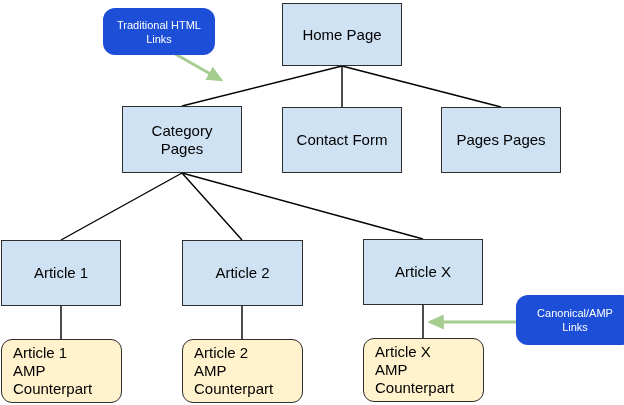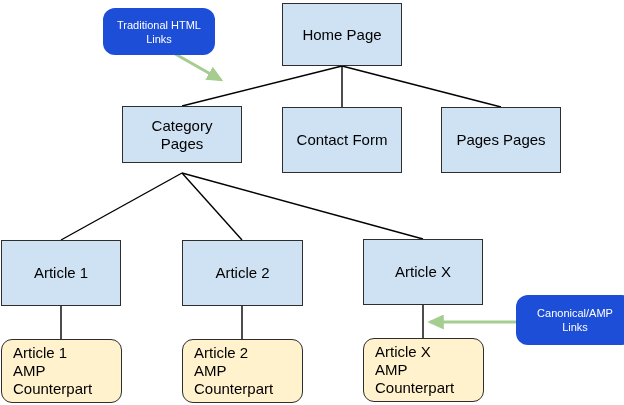--- a/index.html
+++ b/index.html
@@ -49,21 +49,21 @@
     text-align: center;
     white-space: pre-line;
     background: #1d4ed8;
     color: #ffffff;
     font-size: 11px;
     line-height: 14px;
     border-radius: 12px;
   }
   
   #node-home      { left: 282px; top: 3px;   width: 120px; height: 63px; }
-  #node-category  { left: 122px; top: 106px; width: 120px; height: 57px; }
+  #node-category  { left: 122px; top: 106px; width: 120px; height: 67px; }
   #node-contact   { left: 282px; top: 107px; width: 120px; height: 66px; text-align: center; }
   #node-other     { left: 441px; top: 107px; width: 120px; height: 66px; }
   #node-article1  { left: 1px;   top: 240px; width: 120px; height: 66px; }
   #node-article2  { left: 182px; top: 240px; width: 121px; height: 66px; }
   #node-articlex  { left: 363px; top: 239px; width: 120px; height: 66px; }
   #node-amp1      { left: 1px;   top: 339px; width: 121px; height: 64px; }
   #node-amp2      { left: 182px; top: 339px; width: 121px; height: 64px; }
   #node-ampx      { left: 363px; top: 338px; width: 121px; height: 64px; }
   #callout-traditional { left: 103px; top: 8px;   width: 112px; height: 47px; }
   #callout-canonical   { left: 516px; top: 295px; width: 118px; height: 50px; }

